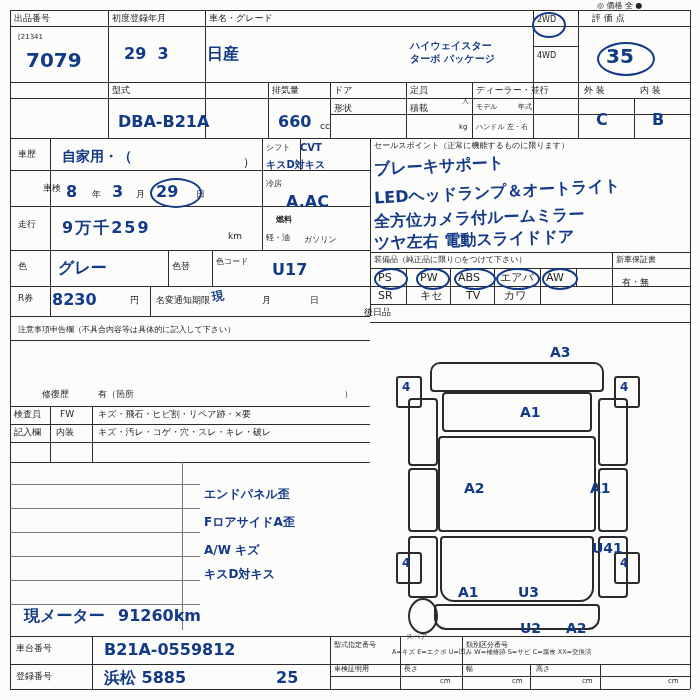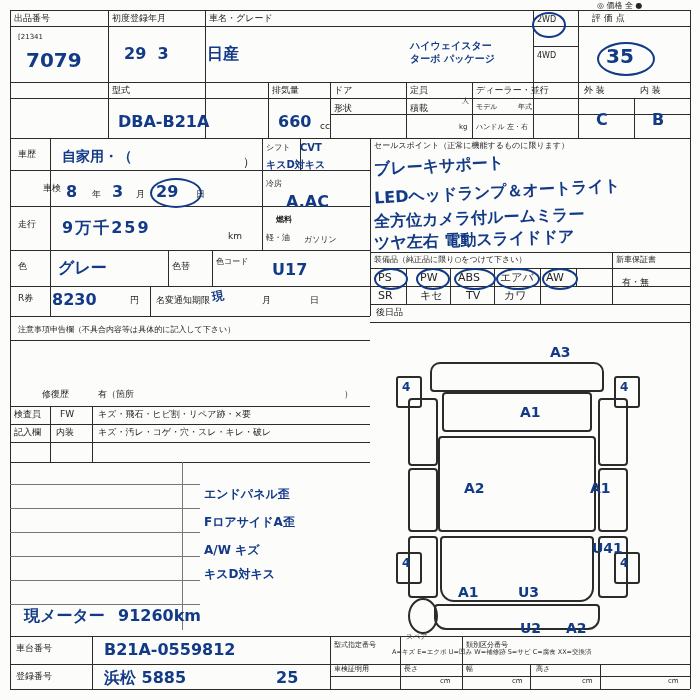--- a/index.html
+++ b/index.html
@@ -204,21 +204,21 @@
   <div class="circ" style="left:416px;top:268px;width:30px;height:18px;"></div>
   <div class="circ" style="left:454px;top:268px;width:38px;height:18px;"></div>
   <div class="circ" style="left:496px;top:268px;width:40px;height:18px;"></div>
   <div class="circ" style="left:542px;top:268px;width:32px;height:18px;"></div>
 
   <div class="lbl" style="left:378px;top:290px;font-size:11px;">SR</div>
   <div class="lbl" style="left:420px;top:290px;font-size:11px;">キセ</div>
   <div class="lbl" style="left:466px;top:290px;font-size:11px;">TV</div>
   <div class="lbl" style="left:504px;top:290px;font-size:11px;">カワ</div>
 
-  <div class="lbl" style="left:376px;top:308px;">後日品</div>
+  <div class="lbl" style="left:364px;top:308px;">後日品</div>
 
   <div class="ln hl" style="left:10px;top:340px;width:360px;"></div>
   <div class="ln hl" style="left:10px;top:406px;width:360px;"></div>
   <div class="ln hl" style="left:10px;top:424px;width:360px;"></div>
   <div class="ln hl" style="left:10px;top:442px;width:360px;"></div>
   <div class="ln hl" style="left:10px;top:462px;width:360px;"></div>
   <div class="ln vl" style="left:50px;top:406px;height:56px;"></div>
   <div class="ln vl" style="left:92px;top:406px;height:56px;"></div>
 
   <div class="lbl sm" style="left:18px;top:326px;">注意事項申告欄（不具合内容等は具体的に記入して下さい）</div>

